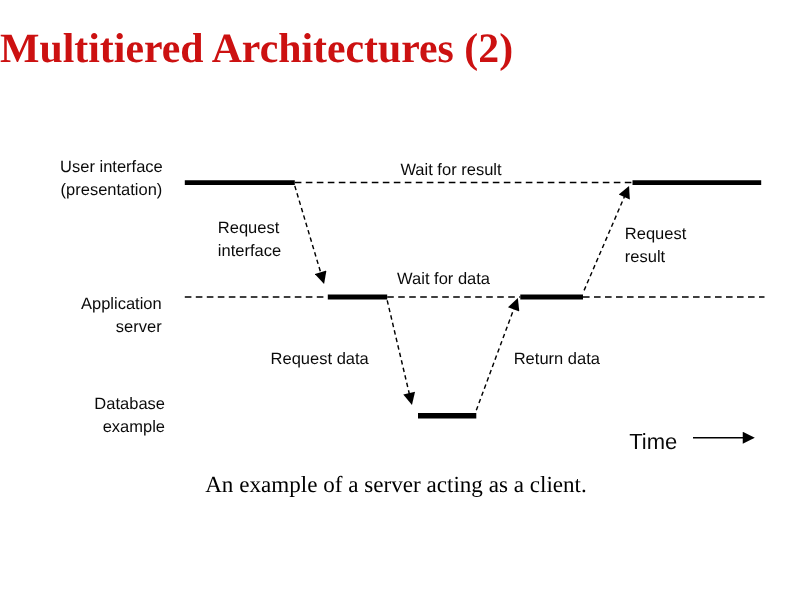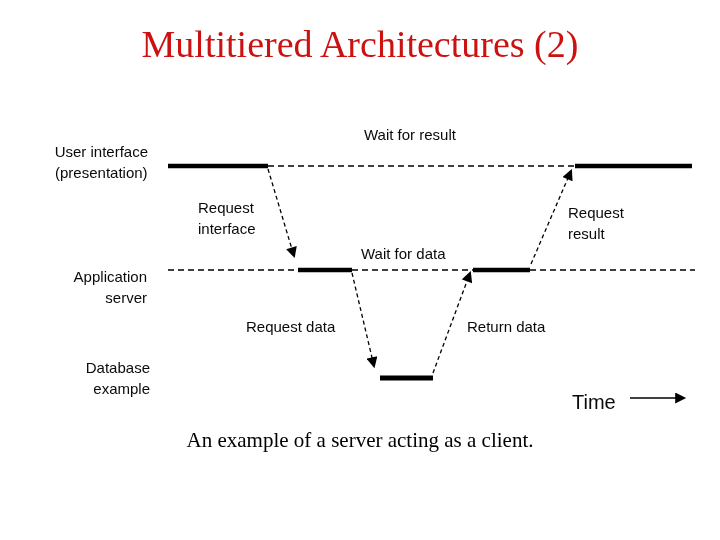--- a/index.html
+++ b/index.html
@@ -13,24 +13,23 @@
     height: 540px;
     background: #ffffff;
     overflow: hidden;
     font-family: "Liberation Sans", sans-serif;
   }
   .slide-title {
     position: absolute;
     top: 22px;
     left: 0;
     width: 720px;
-    text-align: center;
     font-family: "Liberation Serif", serif;
     font-size: 38px;
-    font-weight: normal;
+    font-weight: bold;
     color: #cc1111;
     letter-spacing: 0px;
     white-space: pre;
   }
   .diagram-label {
     position: absolute;
     font-size: 15px;
     line-height: 21px;
     color: #0a0a0a;
     white-space: pre-line;
@@ -101,21 +100,21 @@
   <div class="diagram-label" style="left: 198px; top: 197px;">Request
 interface</div>
 
   <div class="diagram-label" style="left: 246px; top: 316px;">Request data</div>
 
   <div class="diagram-label" style="left: 467px; top: 316px;">Return data</div>
 
   <div class="diagram-label" style="left: 568px; top: 202px;">Request
 result</div>
 
-  <div class="diagram-label" style="left: 364px; top: 124px; text-align: center;">Wait for result</div>
+  <div class="diagram-label" style="left: 364px; top: 144px; text-align: center;">Wait for result</div>
 
   <div class="diagram-label" style="left: 361px; top: 243px;">Wait for data</div>
 
   <div class="diagram-label" style="left: 572px; top: 392px; font-size: 20px;">Time</div>
 
   <div class="slide-caption">An example of a server acting as a client.</div>
 
 </div>
 
 </body></html>

